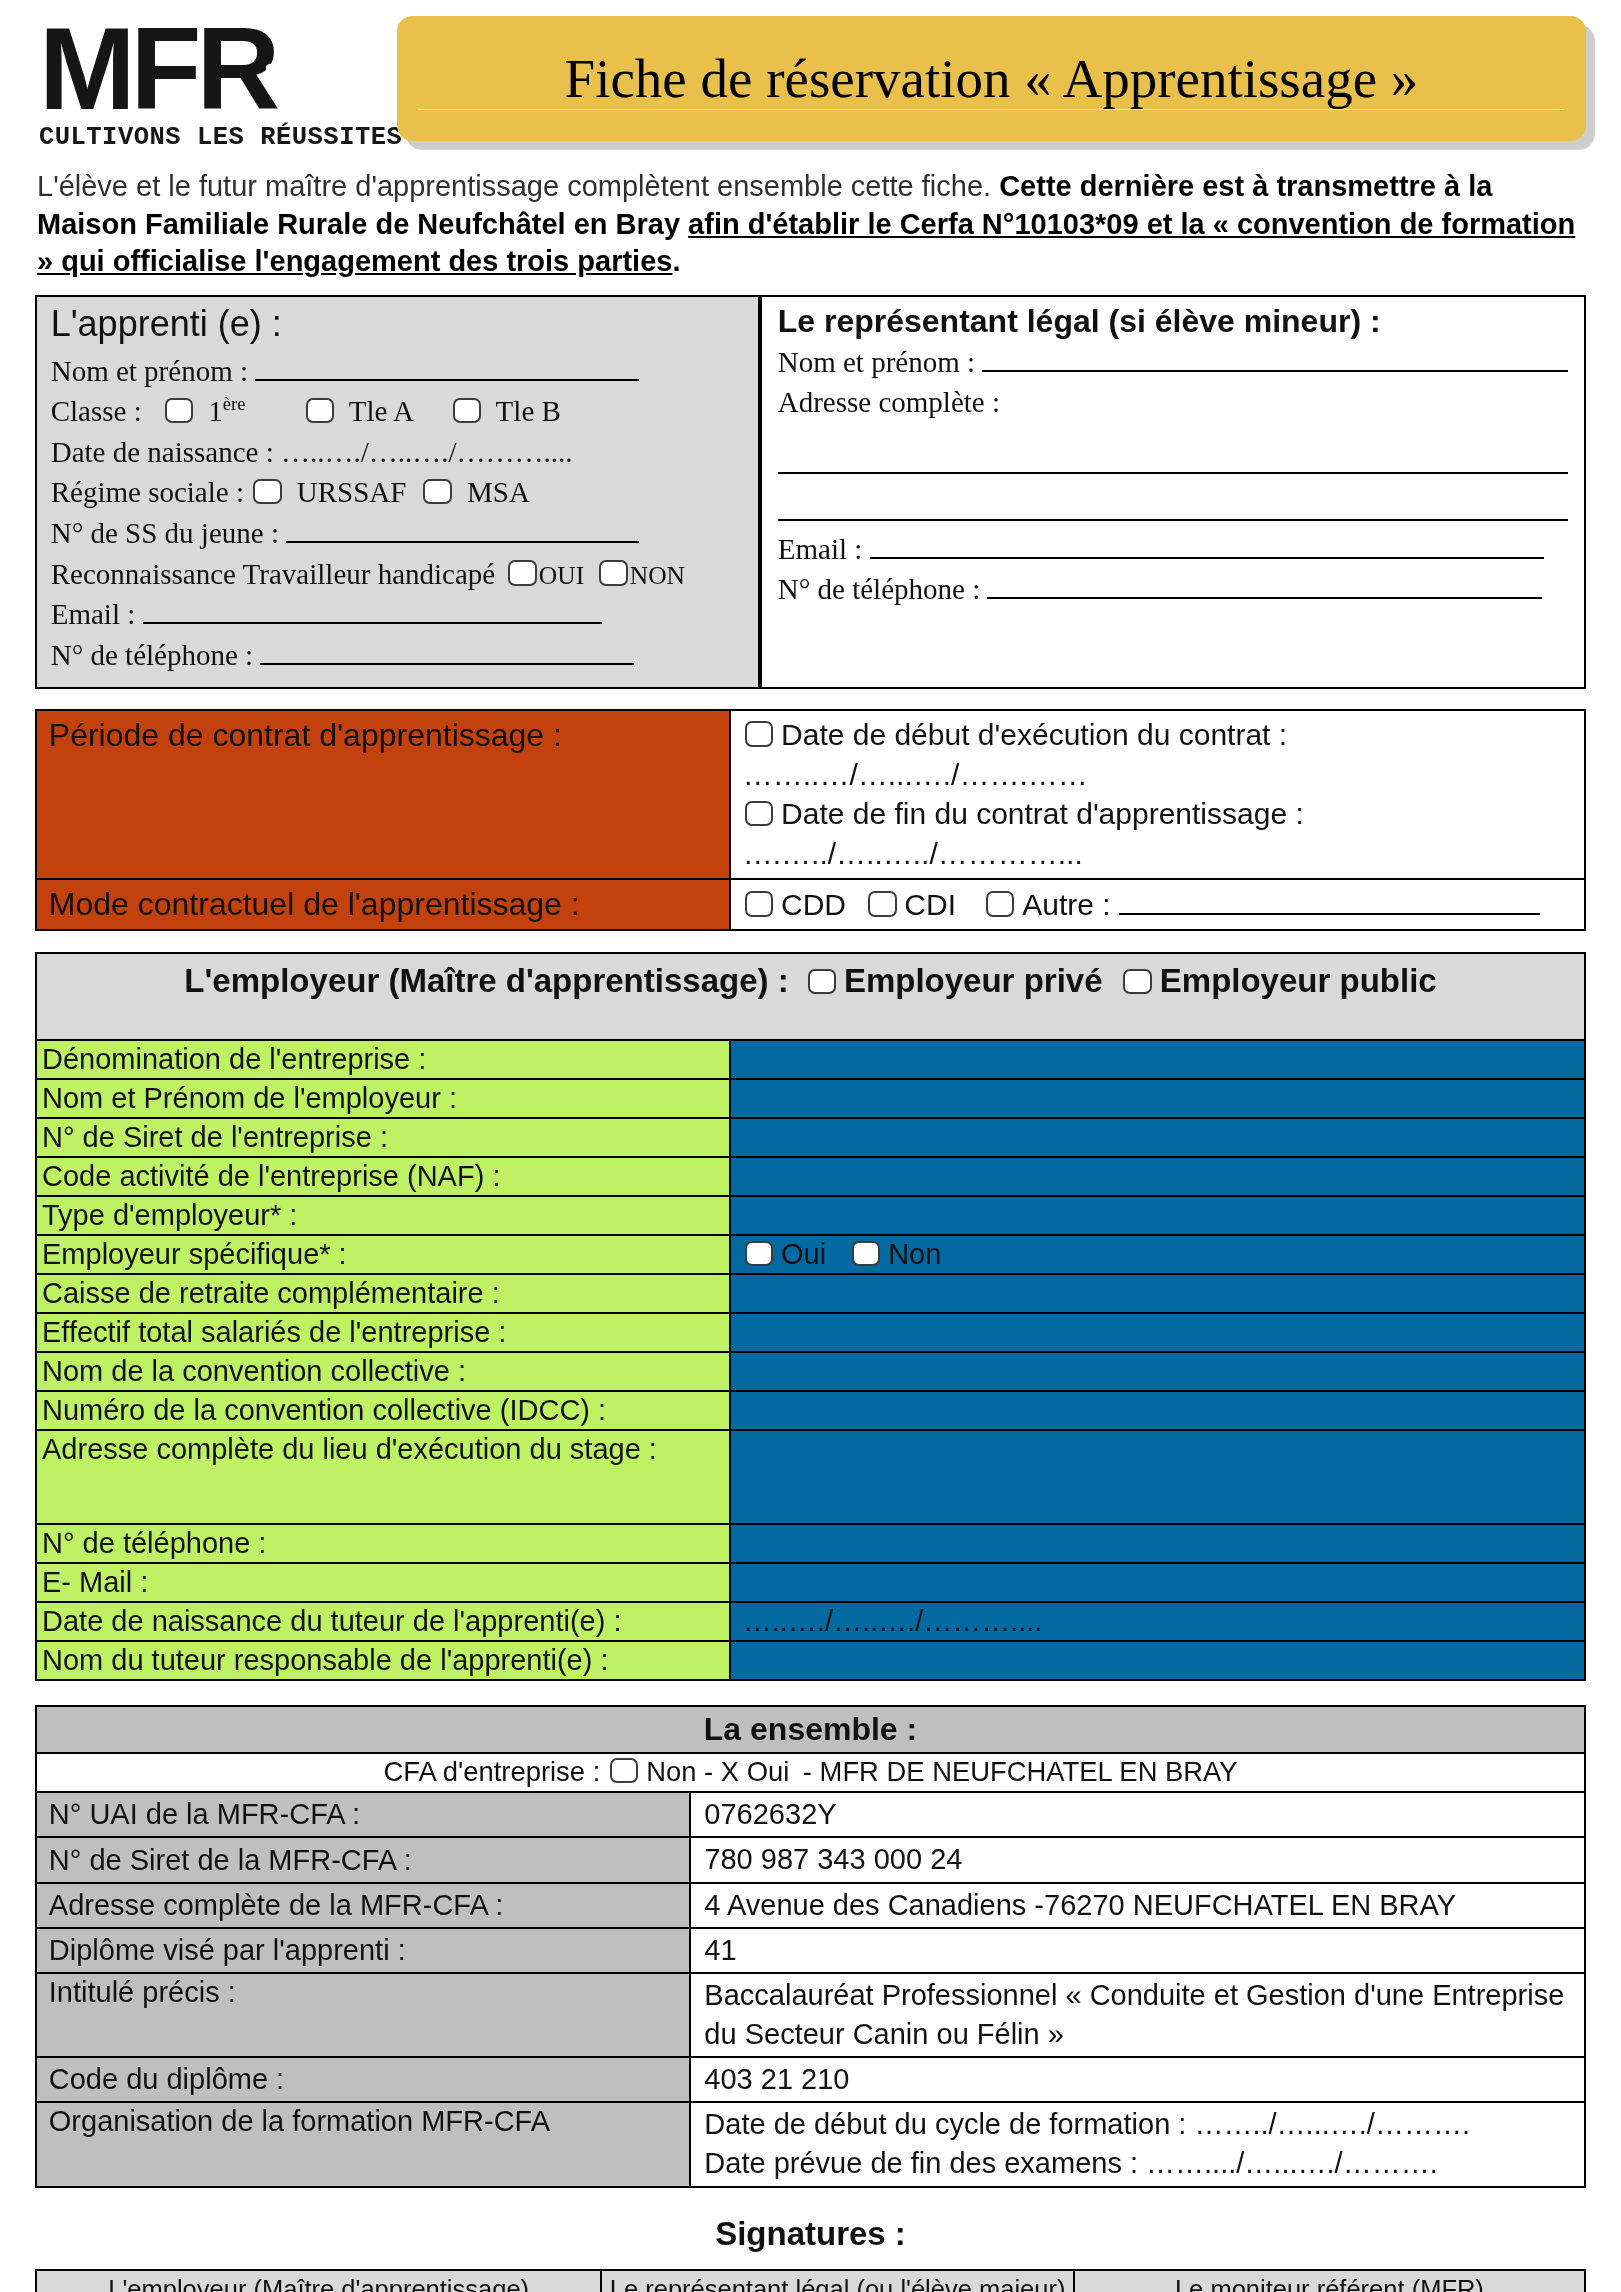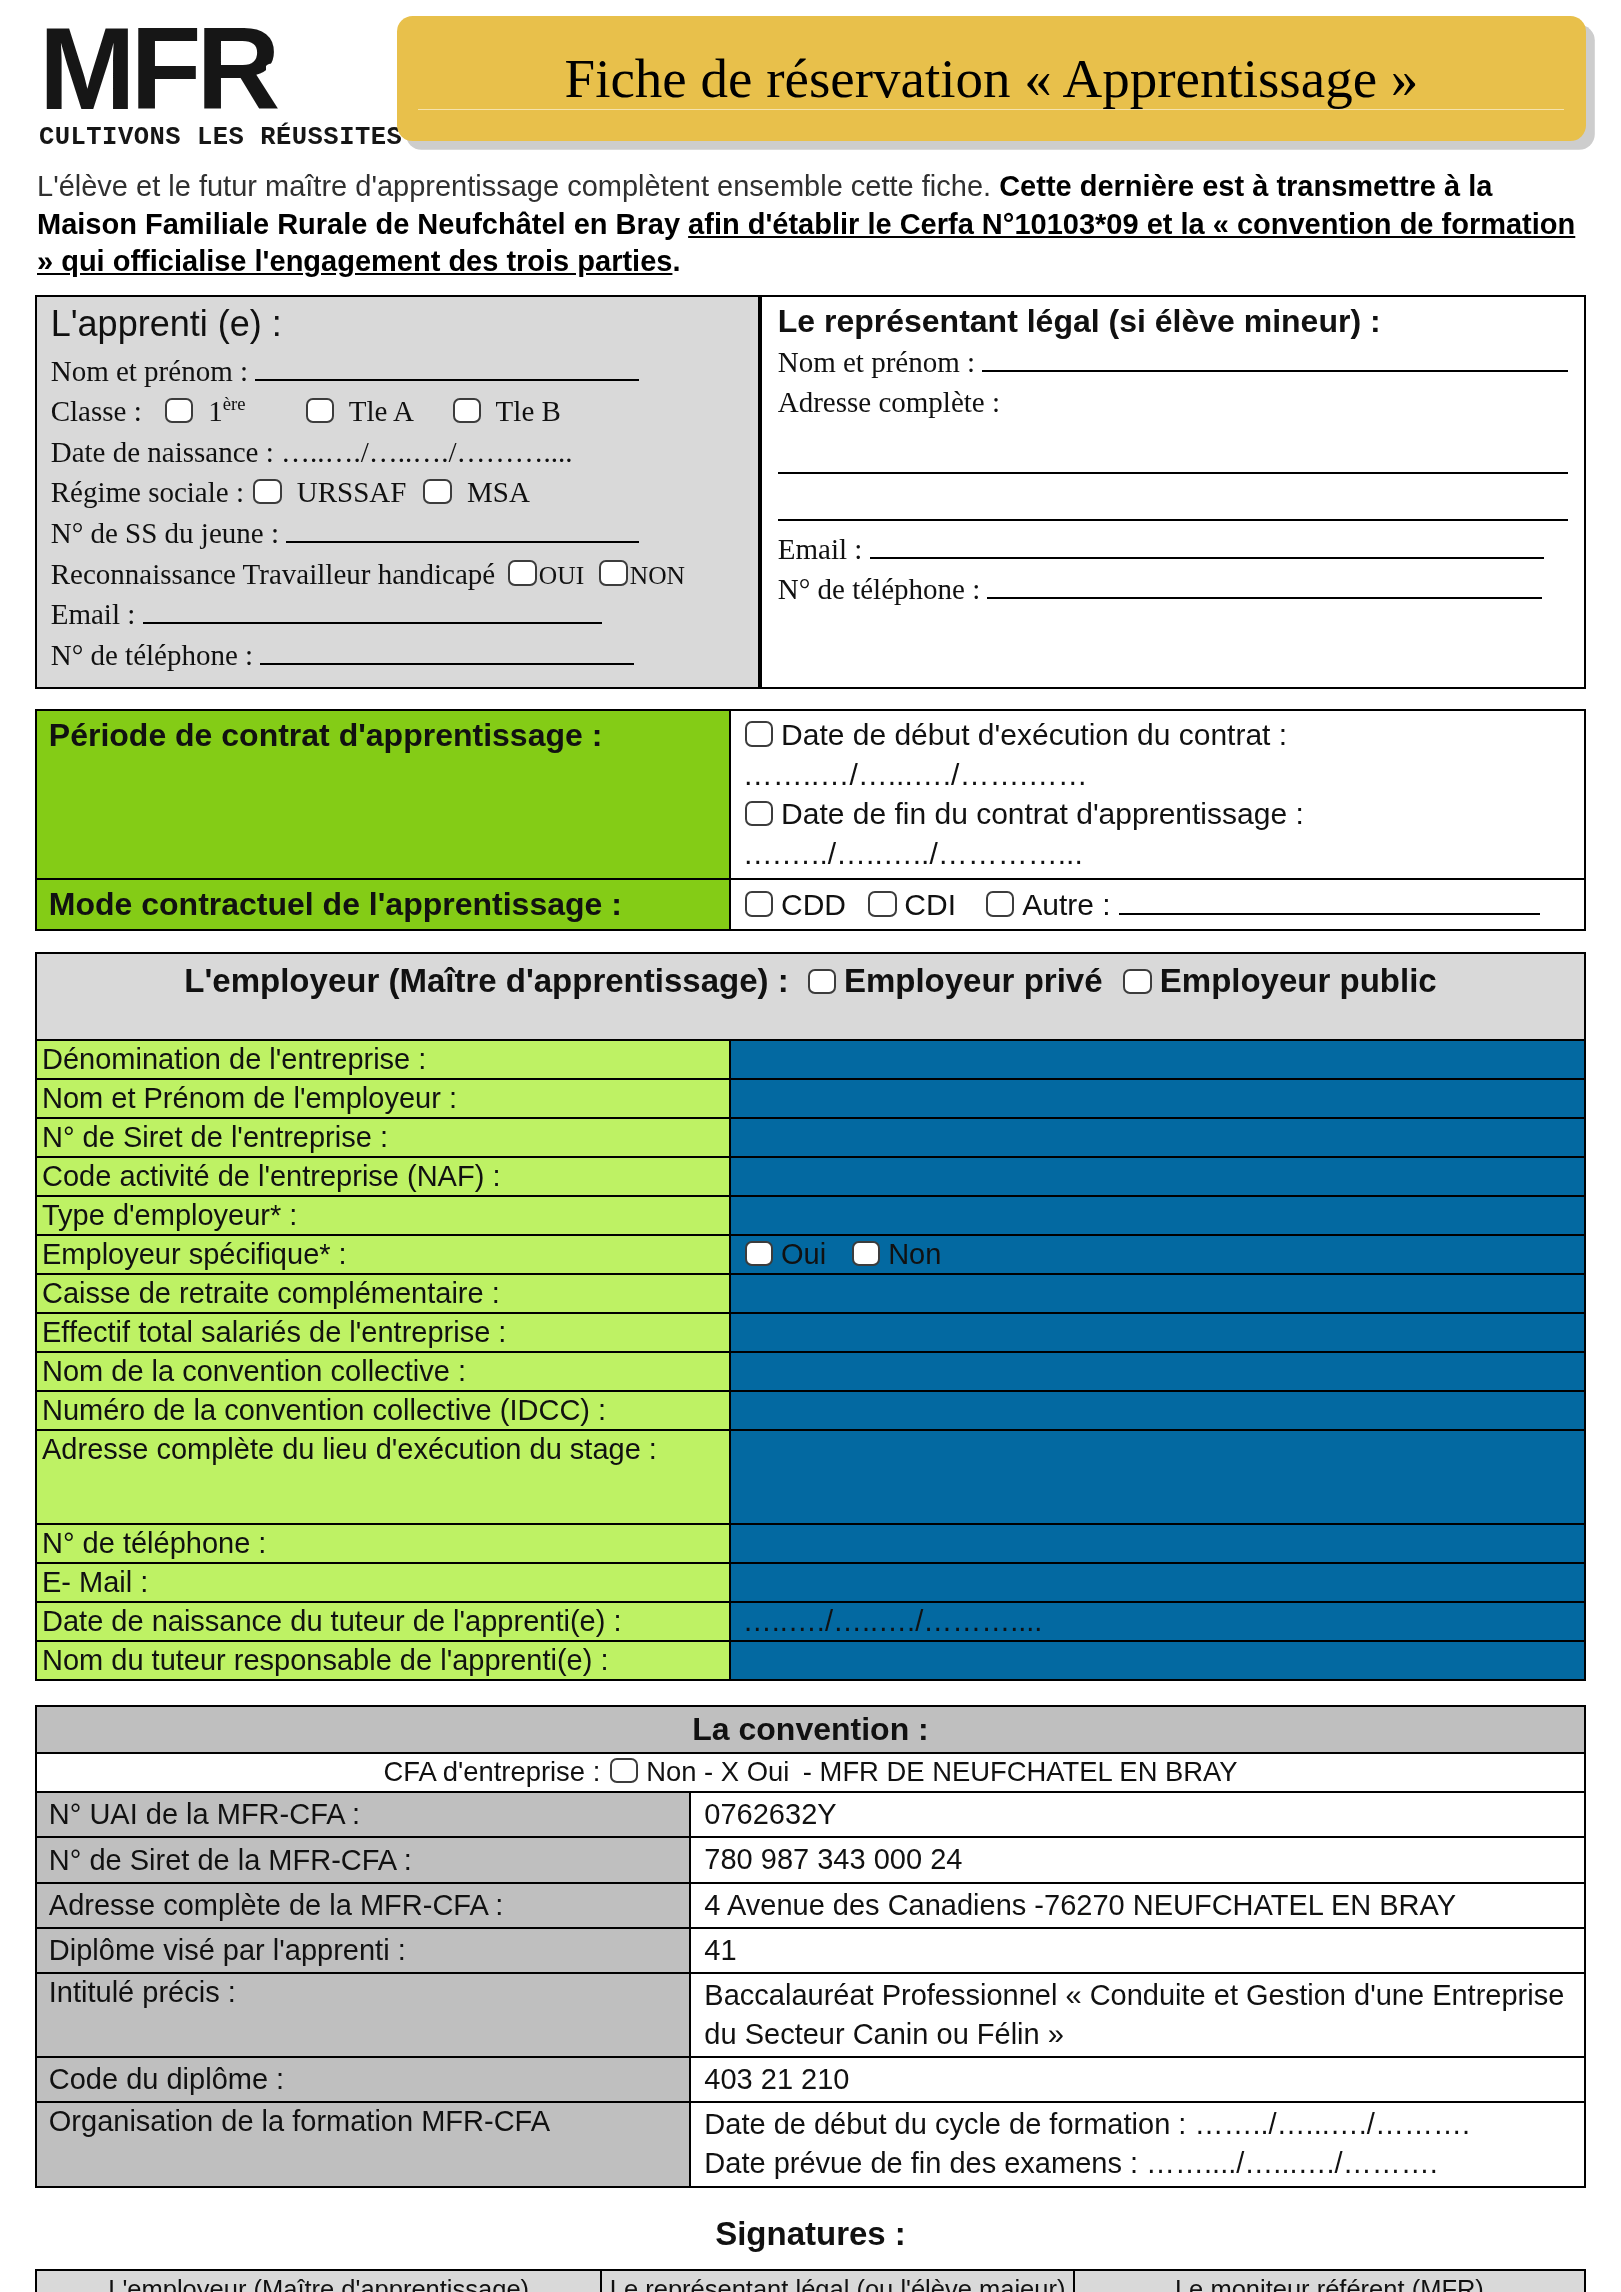--- a/index.html
+++ b/index.html
@@ -38,21 +38,21 @@
   .field .small{font-size:25.5px;}
   sup{font-size:18.6px;}
   .full-ul{border-bottom:2px solid #000;height:49px;}
   .full-ul.second{height:45px;}
 
   
   table{border-collapse:collapse;width:100%;}
   td,th{border:2px solid #000;box-sizing:border-box;}
 
   .period-table{margin-top:19.6px;}
-  .plabel{width:44.8%;background:#84cc16;font-weight:bold;font-size:32px;vertical-align:top;padding:5.9px 11.8px;}
+  .plabel{width:44.8%;background:#c2410c;font-weight:normal;font-size:32px;vertical-align:top;padding:5.9px 11.8px;}
   .pval{background:#fff;font-size:30px;padding:3.9px 11.8px;line-height:1.33;}
 
   .emp-table{margin-top:21.6px;}
   .emp-header{background:#d9d9d9;font-size:33px;font-weight:bold;text-align:center;padding:7.8px 7.8px 39px;}
   .elabel{width:44.8%;background:#bef264;font-size:29px;padding:2px 5px;}
   .eval{background:#0369a1;font-size:29px;padding:2px 11.8px;}
   .tall{height:94px;vertical-align:top;}
 
   .form-table{margin-top:23.5px;}
   .form-header{background:#bfbfbf;font-size:32px;font-weight:bold;text-align:center;padding:3.9px;}
@@ -251,21 +251,21 @@
     <tr>
           <td class="elabel">Nom du tuteur responsable de l'apprenti(e) :</td>
           <td class="eval"></td>
         </tr>
   </tbody>
     </table>
 
   <table class="form-table">
     <tbody>
         <tr>
-      <td class="form-header" colspan="2">La convention :</td>
+      <td class="form-header" colspan="2">La ensemble :</td>
     </tr>
     <tr>
       <td class="cfa-row" colspan="2">
         <span>CFA d'entreprise :</span>
         <span class="cb"></span><span>Non</span>
         <span>-</span>
         <span>X Oui</span>
         <span style="margin-left:5.9px">- MFR DE NEUFCHATEL EN BRAY</span>
       </td>
     </tr>

